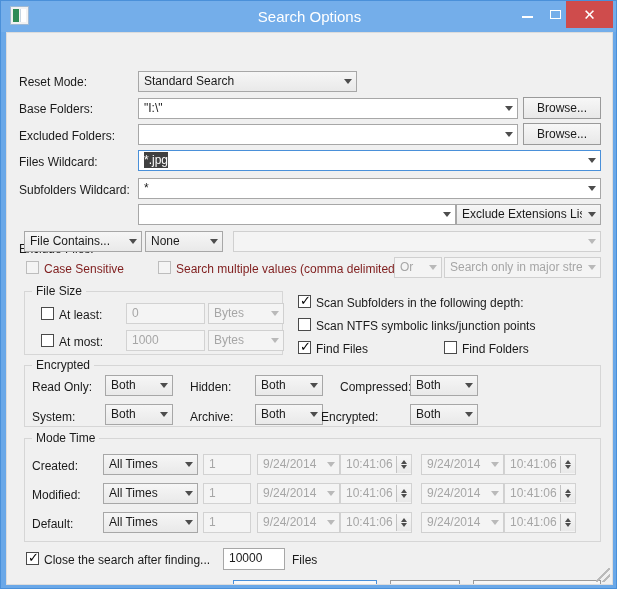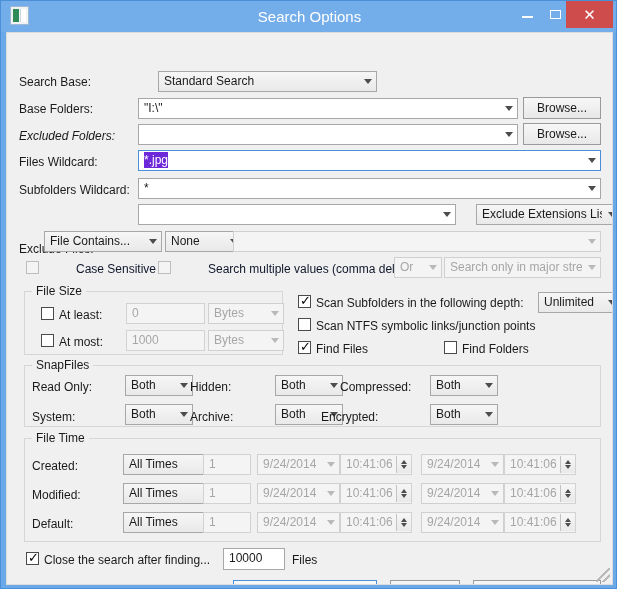--- a/index.html
+++ b/index.html
@@ -127,21 +127,21 @@
   #watermark .wm-pre { font-size: 19px; color: rgba(120,180,190,0.35); }
 
   
   .lbl {
     position: absolute;
     font-size: 12px;
     color: #1a1a1a;
     white-space: nowrap;
     line-height: 14px;
   }
-  .lbl.dis { color: #0f172a; margin-left: 32px; }
+  .lbl.dis { color: #7f1d1d; }
 
   .combo {
     position: absolute;
     box-sizing: border-box;
     background: #ffffff;
     border: 1px solid #a7a7a7;
     height: 21px;
     font-size: 12px;
     color: #1a1a1a;
     overflow: hidden;
@@ -162,21 +162,20 @@
     width: 0; height: 0;
     border-left: 4px solid transparent;
     border-right: 4px solid transparent;
     border-top: 5px solid #4d4d4d;
   }
   
   .combo.gray {
     background: #efefef;
     border: 1px solid #a7a7a7;
     background-image: linear-gradient(#f6f6f6, #e9e9e9);
-    margin-left: 20px;
   }
   .combo.dis {
     background: #f4f4f4;
     border-color: #d0d0d0;
     color: #a6a6a6;
   }
   .combo.dis .arrow { border-top-color: #b9b9b9; }
   .combo.focus {
     border: 1px solid #4a90d9;
   }
@@ -247,21 +246,21 @@
     font-size: 12px;
     color: #1a1a1a;
     background: #f0f0f0;
     padding: 0 4px;
     line-height: 13px;
     white-space: nowrap;
   }
 
   
   .sel {
-    background: #6d28d9;
+    background: #404040;
     color: #ffffff;
     padding: 1px 0 1px 0;
   }
 
   
   .spin {
     position: absolute;
     width: 15px;
     top: 1px;
     bottom: 1px;
@@ -309,34 +308,34 @@
       <div class="glyph"></div>
     </div>
     <div class="caption-btn" id="btn-close">
       <div class="glyph">✕</div>
     </div>
   </div>
 
   <div id="client">
 
 
-    <div class="lbl" style="left:12px; top:42px;">Search Base:</div>
+    <div class="lbl" style="left:12px; top:42px;">Reset Mode:</div>
     <div class="combo gray" style="left:131px; top:38px; width:219px;">
       <span class="txt">Standard Search</span>
       <span class="arrow"></span>
     </div>
 
     <div class="lbl" style="left:12px; top:69px;">Base Folders:</div>
     <div class="combo" style="left:131px; top:65px; width:380px;">
       <span class="txt">"I:\"</span>
       <span class="arrow"></span>
     </div>
     <div class="btn" style="left:516px; top:64px; width:78px; height:22px; line-height:20px;">Browse...</div>
 
-    <div class="lbl" style="left:12px; top:96px;font-style:italic;">Excluded Folders:</div>
+    <div class="lbl" style="left:12px; top:96px;">Excluded Folders:</div>
     <div class="combo" style="left:131px; top:91px; width:380px;">
       <span class="txt"></span>
       <span class="arrow"></span>
     </div>
     <div class="btn" style="left:516px; top:90px; width:78px; height:22px; line-height:20px;">Browse...</div>
 
     <div class="lbl" style="left:12px; top:122px;">Files Wildcard:</div>
     <div class="combo focus" style="left:131px; top:117px; width:463px;">
       <span class="txt"><span class="sel">*.jpg</span></span>
       <span class="arrow"></span>
@@ -406,38 +405,34 @@
     </div>
     <div class="combo dis" style="left:201px; top:297px; width:76px;">
       <span class="txt">Bytes</span>
       <span class="arrow"></span>
     </div>
 
     <div class="cb" style="left:291px; top:262px;">
       <span class="tick">✓</span>
     </div>
     <div class="lbl" style="left:309px; top:263px;">Scan Subfolders in the following depth:</div>
-    <div class="combo gray" style="left:511px; top:259px; width:83px;">
-      <span class="txt">Unlimited</span>
-      <span class="arrow"></span>
-    </div>
 
     <div class="cb" style="left:291px; top:285px;"></div>
     <div class="lbl" style="left:309px; top:286px;">Scan NTFS symbolic links/junction points</div>
 
     <div class="cb" style="left:291px; top:308px;">
       <span class="tick">✓</span>
     </div>
     <div class="lbl" style="left:309px; top:309px;">Find Files</div>
 
     <div class="cb" style="left:437px; top:308px;"></div>
     <div class="lbl" style="left:455px; top:309px;">Find Folders</div>
 
     <div class="group" style="left:17px; top:332px; width:577px; height:62px;"></div>
-    <div class="group-title" style="left:25px; top:326px;">SnapFiles</div>
+    <div class="group-title" style="left:25px; top:326px;">Encrypted</div>
 
     <div class="lbl" style="left:25px; top:347px;">Read Only:</div>
     <div class="combo gray" style="left:98px; top:342px; width:68px;">
       <span class="txt">Both</span>
       <span class="arrow"></span>
     </div>
     <div class="lbl" style="left:183px; top:347px;">Hidden:</div>
     <div class="combo gray" style="left:248px; top:342px; width:68px;">
       <span class="txt">Both</span>
       <span class="arrow"></span>
@@ -458,21 +453,21 @@
       <span class="txt">Both</span>
       <span class="arrow"></span>
     </div>
     <div class="lbl" style="left:314px; top:377px;">Encrypted:</div>
     <div class="combo gray" style="left:403px; top:371px; width:68px;">
       <span class="txt">Both</span>
       <span class="arrow"></span>
     </div>
 
     <div class="group" style="left:17px; top:405px; width:577px; height:104px;"></div>
-    <div class="group-title" style="left:25px; top:399px;">File Time</div>
+    <div class="group-title" style="left:25px; top:399px;">Mode Time</div>
 
     <div class="lbl" style="left:25px; top:426px;">Created:</div>
     <div class="combo gray" style="left:96px; top:421px; width:95px;">
       <span class="txt">All Times</span>
       <span class="arrow"></span>
     </div>
     <div class="tbox dis" style="left:196px; top:421px; width:48px;">
       <span class="txt">1</span>
     </div>
     <div class="combo dis" style="left:250px; top:421px; width:83px;">

